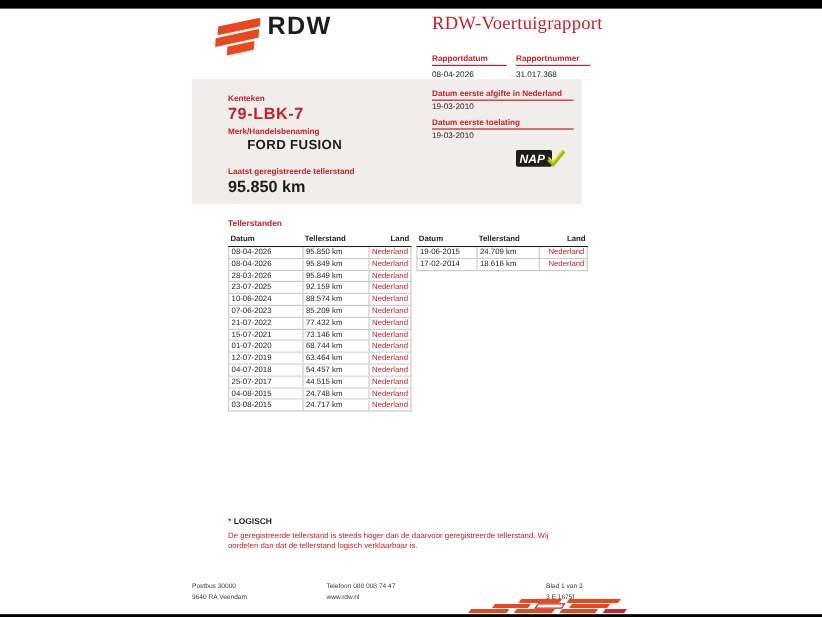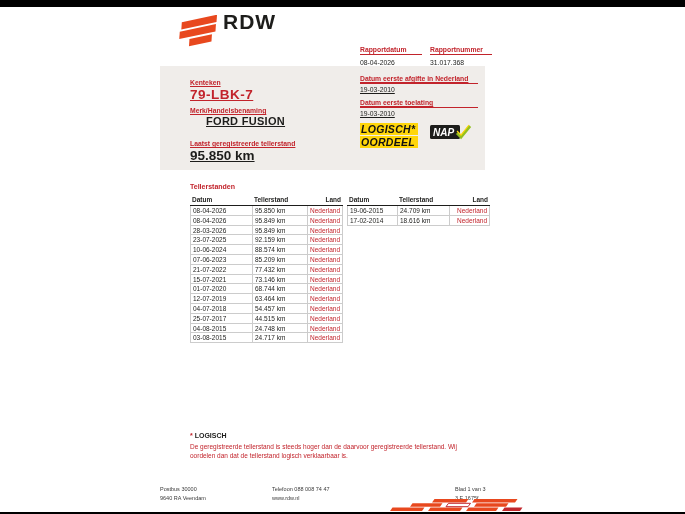--- a/index.html
+++ b/index.html
@@ -21,21 +21,21 @@
   .fld-rapportnummer{left:430px;}
   .fld-label{font-size:6.8px;font-weight:bold;color:var(--red,#c2232b);}
   .u{display:inline-block;border-bottom:1px solid var(--red,#c2232b);padding-bottom:1px;}
   .u62{width:62px;}
   .u118{width:118px;}
   .fld-value{font-size:6.8px;color:#1d1d1b;margin-top:3px;}
 
   
   .graybox{position:absolute;left:160px;top:59px;width:325px;height:104px;
            background:var(--gray_box,#f0edea);}
-  .gb{position:absolute;text-decoration:underline;}
+  .gb{position:absolute;}
   .gb-label{font-size:6.8px;font-weight:bold;color:var(--red,#c2232b);}
   .gb-small{font-size:6.8px;color:#1d1d1b;}
   .kenteken-value{font-size:13.5px;font-weight:bold;color:var(--red,#c2232b);letter-spacing:.5px;}
   .merk-value{font-size:11px;font-weight:bold;color:#1d1d1b;letter-spacing:.3px;}
   .tell-value{font-size:13.5px;font-weight:bold;color:#1d1d1b;}
   .logisch-logo{position:absolute;left:200px;top:57px;}
   .logisch-line{display:table;background:var(--yellow,#ffd60a);color:#111;font-weight:900;
                 font-style:italic;font-size:10.5px;line-height:12px;padding:0 3px 0 1px;
                 letter-spacing:.3px;margin-bottom:1px;}
   .nap-logo{position:absolute;left:270px;top:57px;width:42px;height:17px;}
@@ -80,20 +80,21 @@
   <div class="page">
 
     <svg class="logo-flag" viewBox="0 0 45 33">
       <g transform="rotate(-12 22 16)" fill="var(--orange,#e8481e)">
         <polygon points="8,4 44,4 42,11 6,11"></polygon>
         <polygon points="4,13 41,13 39,20 2,20"></polygon>
         <polygon points="12,22 35,22 33,29 10,29"></polygon>
       </g>
     </svg>
     <div class="logo-text">RDW</div>
+    <div class="doc-title">RDW-Voertuigrapport</div>
 
     <div class="fld fld-rapportdatum">
       <div class="fld-label u u62">Rapportdatum</div>
       <div class="fld-value">08-04-2026</div>
     </div>
     <div class="fld fld-rapportnummer">
       <div class="fld-label u u62">Rapportnummer</div>
       <div class="fld-value">31.017.368</div>
     </div>
 
@@ -103,24 +104,20 @@
       <div class="gb gb-label" style="left:30px;top:41px;">Merk/Handelsbenaming</div>
       <div class="gb merk-value" style="left:30px;top:49px;padding-left:16px;">FORD FUSION</div>
       <div class="gb gb-label" style="left:30px;top:74px;">Laatst geregistreerde tellerstand</div>
       <div class="gb tell-value" style="left:30px;top:82px;">95.850 km</div>
 
       <div class="gb gb-label u u118" style="left:200px;top:9px;">Datum eerste afgifte in Nederland</div>
       <div class="gb gb-small" style="left:200px;top:20px;">19-03-2010</div>
       <div class="gb gb-label u u118" style="left:200px;top:33px;">Datum eerste toelating</div>
       <div class="gb gb-small" style="left:200px;top:44px;">19-03-2010</div>
 
-      <div class="logisch-logo">
-        <span class="logisch-line">LOGISCH*</span>
-        <span class="logisch-line">OORDEEL</span>
-      </div>
 
       <svg class="nap-logo" viewBox="0 0 42 17">
         <rect x="0" y="2" width="30" height="14" rx="1.5" fill="#1d1d1b"></rect>
         <text x="3" y="13" font-family="Liberation Sans, sans-serif" font-size="10" font-weight="bold" font-style="italic" fill="#ffffff">NAP</text>
         <polyline points="27,10 31,14 40,3" fill="none" stroke="var(--nap_green,#93c01f)" stroke-width="3"></polyline>
         <polyline points="27,8 31,12 39,2" fill="none" stroke="var(--yellow,#ffd60a)" stroke-width="1.2"></polyline>
       </svg>
     </div>
 
     <div class="section-title">Tellerstanden</div>

